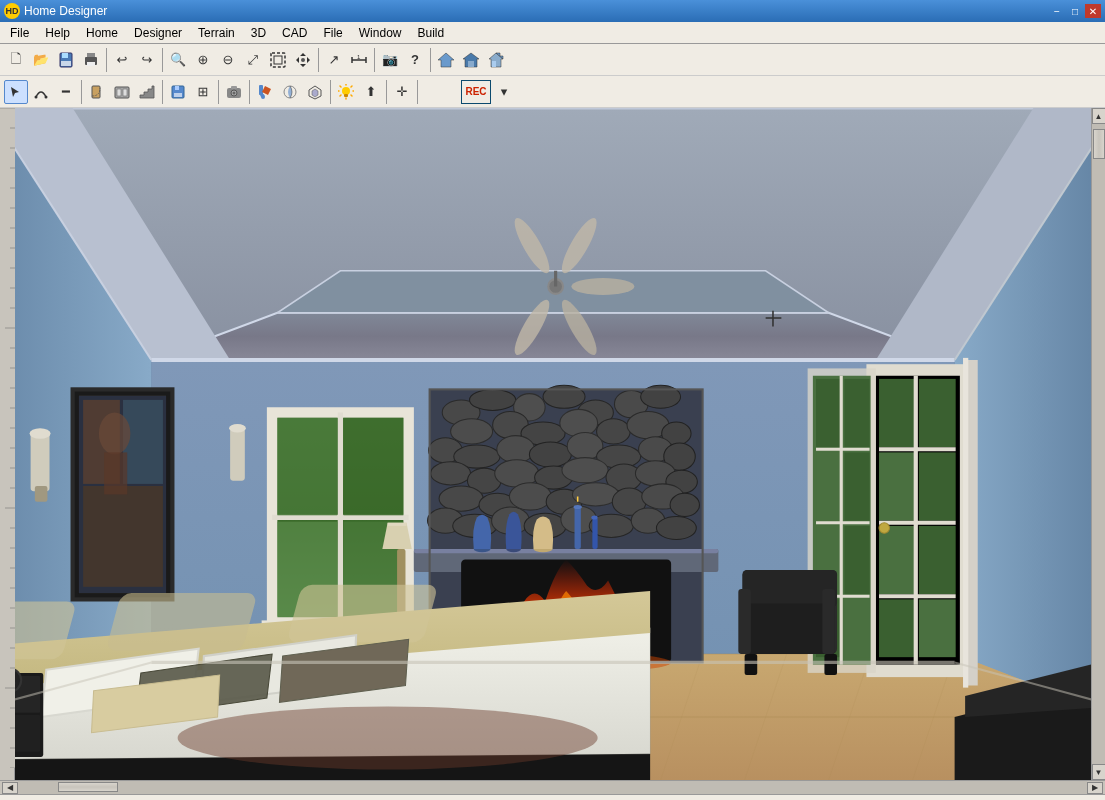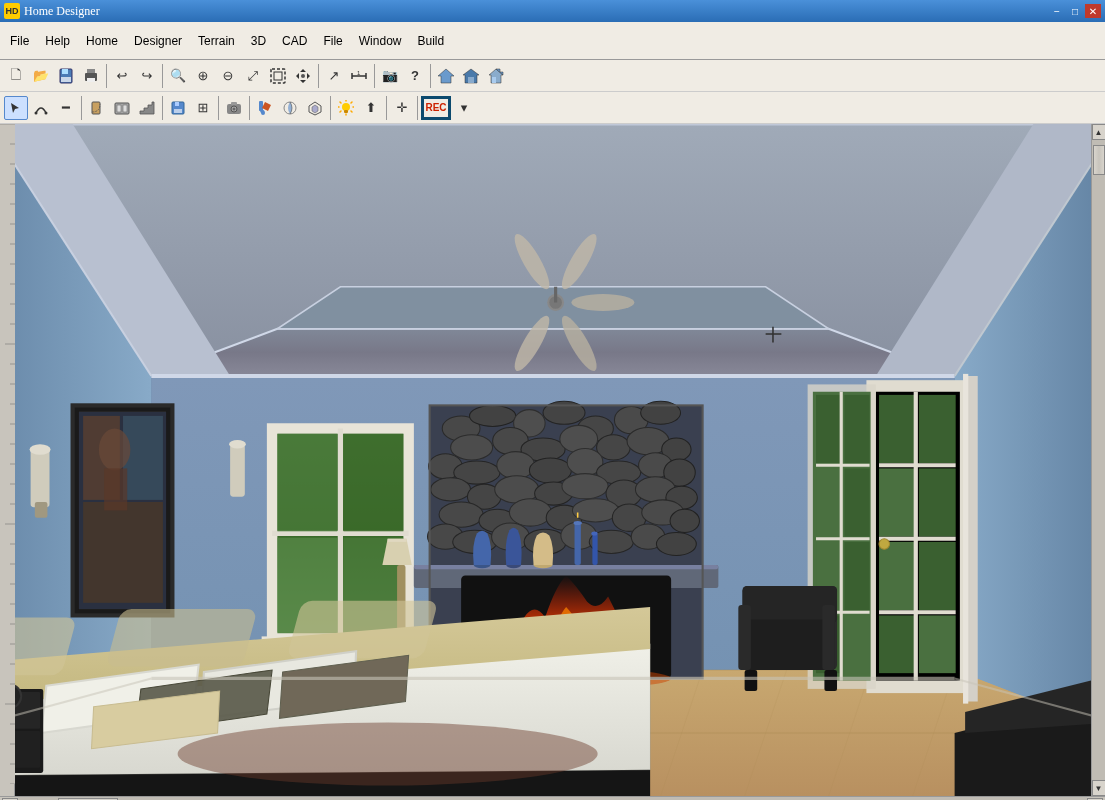--- a/index.html
+++ b/index.html
@@ -12,35 +12,35 @@
       display: flex;
       align-items: center;
       padding: 0 4px;
       color: white;
       font-size: 12px;
       user-select: none;
     }
     #titlebar .title-icon {
       width: 16px; height: 16px; margin-right: 4px;
       background: #ffcc00;
-      border-radius: 2px;
+      border-radius: 8px;
       display: inline-flex; align-items: center; justify-content: center;
       font-size: 9px; color: #333; font-weight: bold;
     }
-    #titlebar .title-text { flex: 1; font-family: Liberation Serif, serif; }
+    #titlebar .title-text { flex: 1; }
     #titlebar .win-controls { display: flex; gap: 2px; }
     #titlebar .win-btn {
       width: 16px; height: 14px; display: flex; align-items: center; justify-content: center;
       font-size: 10px; cursor: pointer; color: white;
     }
     #titlebar .win-btn.close { background: #c0392b; }
 
     
     #menubar {
-      height: 38px;
+      height: 22px;
       background: #f0ece4;
       display: flex;
       align-items: center;
       border-bottom: 1px solid #999;
       padding: 0 2px;
     }
     .menu-item {
       padding: 2px 8px;
       cursor: pointer;
       font-size: 12px;
@@ -366,21 +366,21 @@
     <svg width="16" height="16" viewBox="0 0 16 16">
         <circle cx="8" cy="7" r="4" fill="#ffcc00"></circle>
         <path d="M8 1 L8 0 M8 14 L8 15 M1 7 L0 7 M15 7 L16 7 M3 3 L2 2 M14 2 L13 3 M3 11 L2 12 M13 11 L14 12" stroke="#ffaa00" stroke-width="1.5" stroke-linecap="round"></path>
         <rect x="6" y="10" width="4" height="3" rx="1" fill="#cc8800"></rect>
       </svg>
   </div>
   <div class="tb-btn" title="Arrow Up">⬆</div>
   <div class="tb-sep"></div>
   <div class="tb-btn" title="Move">✛</div>
   <div class="tb-sep"></div>
-  <div class="tb-btn-wide" title="Record" style="color: #cc2200; font-weight: bold; font-size:10px; border:3px solid #0c4a6e;">REC</div>
+  <div class="tb-btn-wide" title="Record" style="color: #cc2200; font-weight: bold; font-size:10px; border:1px solid #0c4a6e;margin-left:40px;">REC</div>
   <div class="tb-btn" title="Record Options">▾</div>
 </div>
 
 <div id="main-area">
 
   <div id="ruler-left">
     <svg width="15" height="660" viewBox="0 0 15 660">
       <rect width="15" height="660" fill="#c8c4bc"></rect>
       <line x1="0" y1="0" x2="15" y2="0" stroke="#666" stroke-width="0.5"></line>
 

